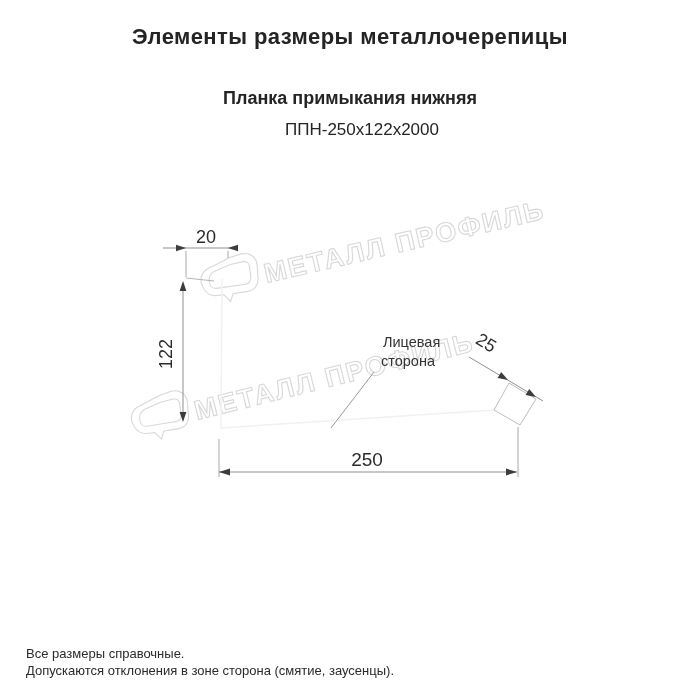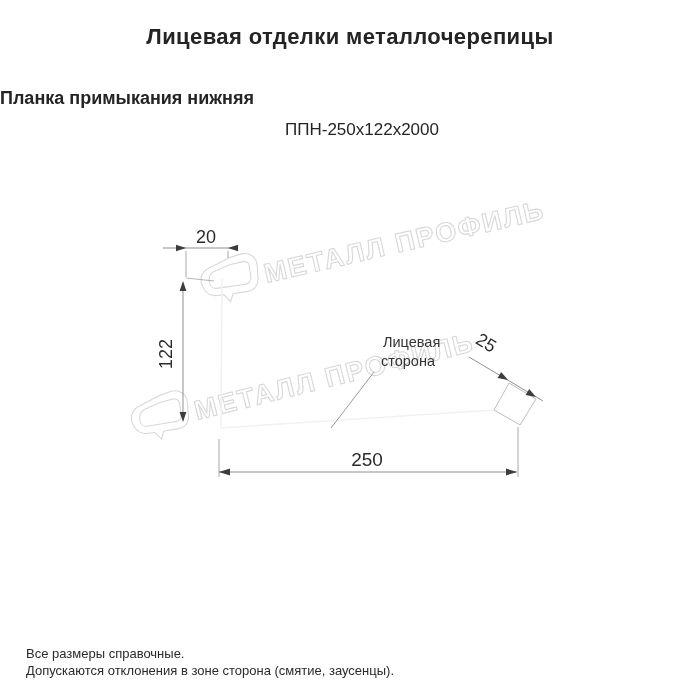--- a/index.html
+++ b/index.html
@@ -5,21 +5,21 @@
   html,body{margin:0;padding:0;background:#ffffff;}
   .page{
     position:relative;width:700px;height:700px;background:#ffffff;overflow:hidden;
     font-family:"Liberation Sans", sans-serif;color:#242424;
   }
   .page-title{
     position:absolute;top:24px;left:0;width:700px;text-align:center;
     font-size:22px;font-weight:bold;letter-spacing:.4px;color:#242424;
   }
   .product-subtitle{
-    position:absolute;top:88px;left:0;width:700px;text-align:left;
+    position:absolute;top:88px;left:0;width:700px;text-align:center;
     font-size:18px;font-weight:bold;color:#242424;
   }
   .product-model{
     position:absolute;top:120px;left:12px;width:700px;text-align:center;
     font-size:17px;font-weight:normal;color:#242424;
   }
   .drawing-svg{position:absolute;top:0;left:0;}
   .note{position:absolute;left:26px;font-size:13px;color:#2a2a2a;}
   .note-1{top:646px;}
   .note-2{top:663px;}
@@ -38,21 +38,21 @@
     font-family:"Liberation Sans",sans-serif;font-weight:bold;font-size:27px;
     letter-spacing:2px;fill:#ffffff;stroke:#d8d8d8;stroke-width:1.1px;
   }
   .wm-logo{fill:#ffffff;stroke:#d8d8d8;stroke-width:1.1px;fill-rule:evenodd;}
 </style>
 </head>
 <body>
 
 <div class="page">
 
-  <div class="page-title">Лицевая отделки металлочерепицы</div>
+  <div class="page-title">Элементы размеры металлочерепицы</div>
   <div class="product-subtitle">Планка примыкания нижняя</div>
   <div class="product-model">ППН-250х122х2000</div>
 
   <svg class="drawing-svg" width="700" height="700" viewBox="0 0 700 700" xmlns="http://www.w3.org/2000/svg">
 
     <g transform="translate(207,310) rotate(-13)">
       <path class="wm-logo" d="M34,-46 L10,-40 C3,-38 -1,-31 1,-24 C2,-18 6,-13 12,-12 L20,-11 L25,-3 L29,-10 L44,-9
                C51,-8.5 56,-13 57,-20 L59,-33 C60,-41 54,-47 46,-47 Z
                M33,-39 L45,-39 C50,-39 52,-36 51,-32 L50,-22 C49.5,-18 46,-16 42,-16.5 L14,-19
                C10,-19.5 8,-23 8.5,-27 C9,-32 12,-35 16,-36 Z"></path>

